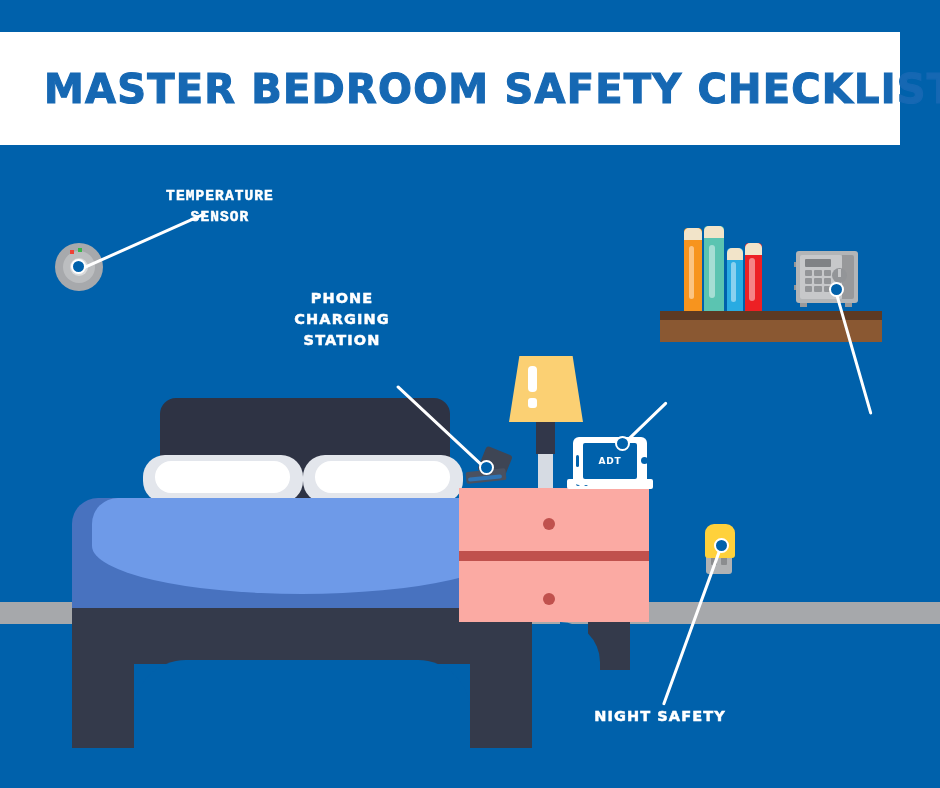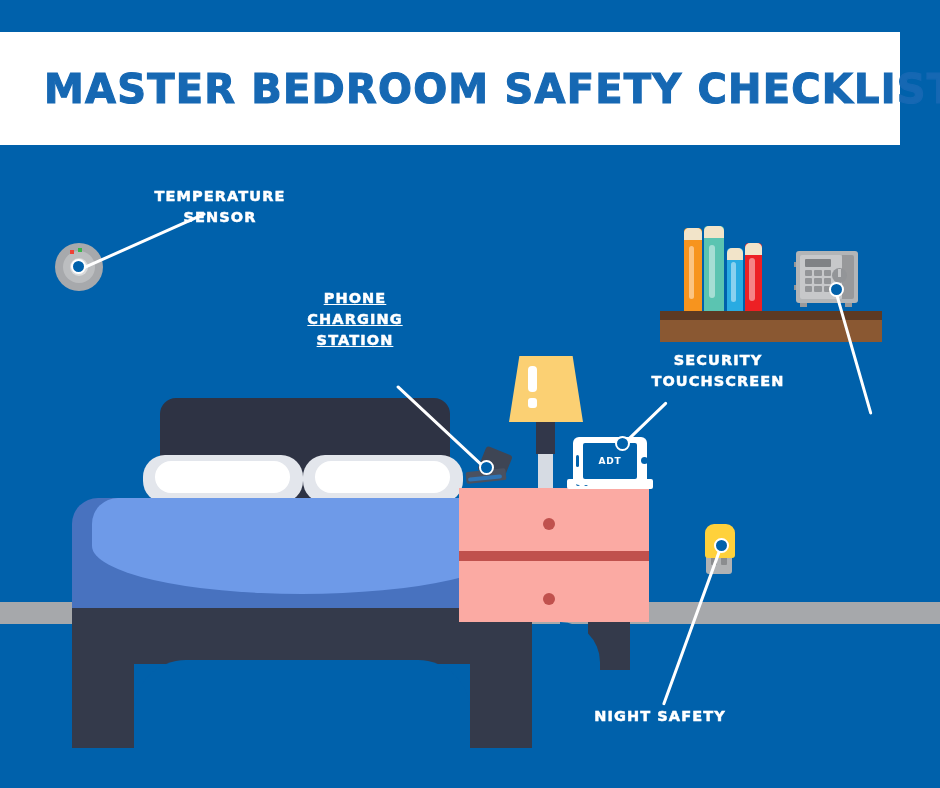--- a/index.html
+++ b/index.html
@@ -41,22 +41,22 @@
     color:#ffffff;
     font-family:"DejaVu Sans", sans-serif;
     font-weight:bold;
     font-size:14.5px;
     letter-spacing:1.1px;
     line-height:21px;
     text-align:center;
     -webkit-text-stroke:0.5px #ffffff;
     white-space:pre-line;
   }
-  .lbl-temp      { left:140px; top:186px; width:160px; }
-  .lbl-phone     { left:268px; top:288px; width:174px;text-decoration:underline; }
+  .lbl-temp      { left:140px; top:186px; width:160px;font-family:Liberation Mono, monospace; }
+  .lbl-phone     { left:255px; top:288px; width:174px; }
   .lbl-security  { left:636px; top:350px; width:164px; }
   .lbl-fire      { left:722px; top:432px; width:160px; }
   .lbl-night     { left:570px; top:706px; width:180px; }
 
   
   .leader{ position:absolute; background:#ffffff; transform-origin:0 50%; height:2.6px; border-radius:2px;}
   .dot{
     position:absolute; width:15px; height:15px; border-radius:50%;
     border:2.8px solid #ffffff; background:#0061ab;
   }
@@ -301,17 +301,15 @@
   <div class="dot" style="left:829px; top:282px;"></div>
 
   <div class="leader" style="left:721px; top:546px; width:168px; transform:rotate(110deg);"></div>
   <div class="dot" style="left:714px; top:538px;"></div>
 
   <div class="label lbl-temp">TEMPERATURE
 SENSOR</div>
   <div class="label lbl-phone">PHONE
 CHARGING
 STATION</div>
-  <div class="label lbl-security">SECURITY
-TOUCHSCREEN</div>
   <div class="label lbl-night">NIGHT SAFETY</div>
 
 </div>
 
 </body></html>

